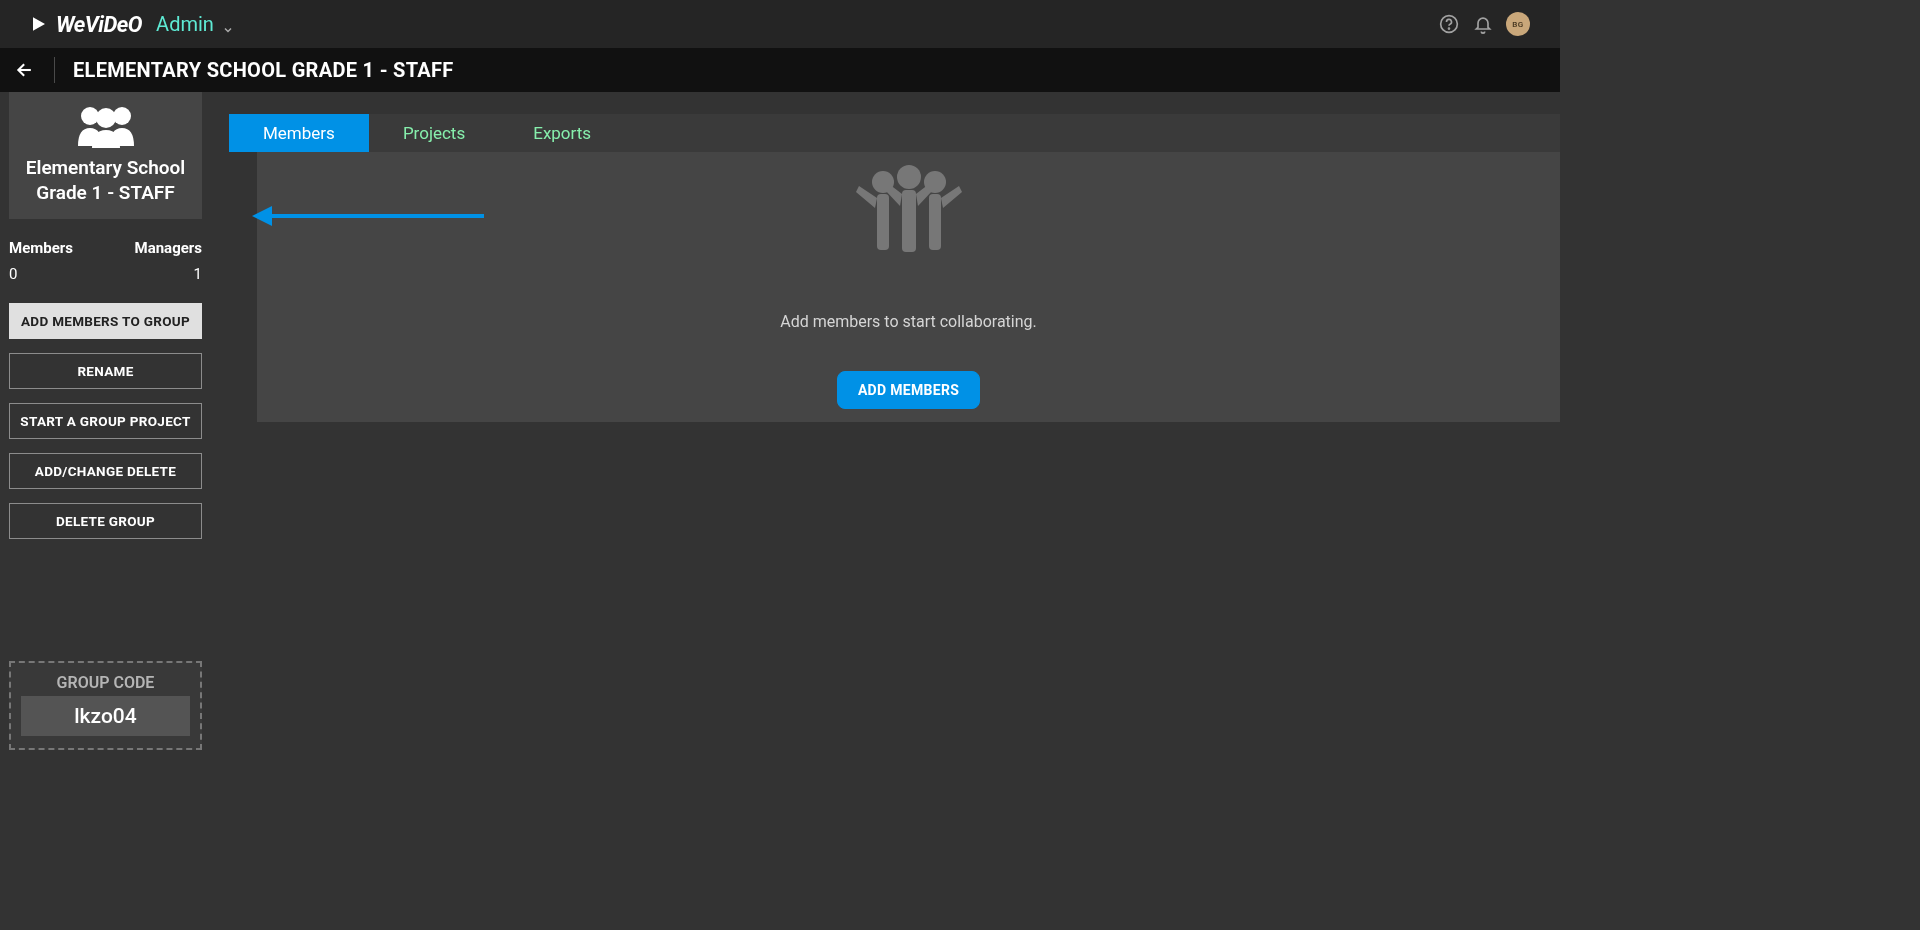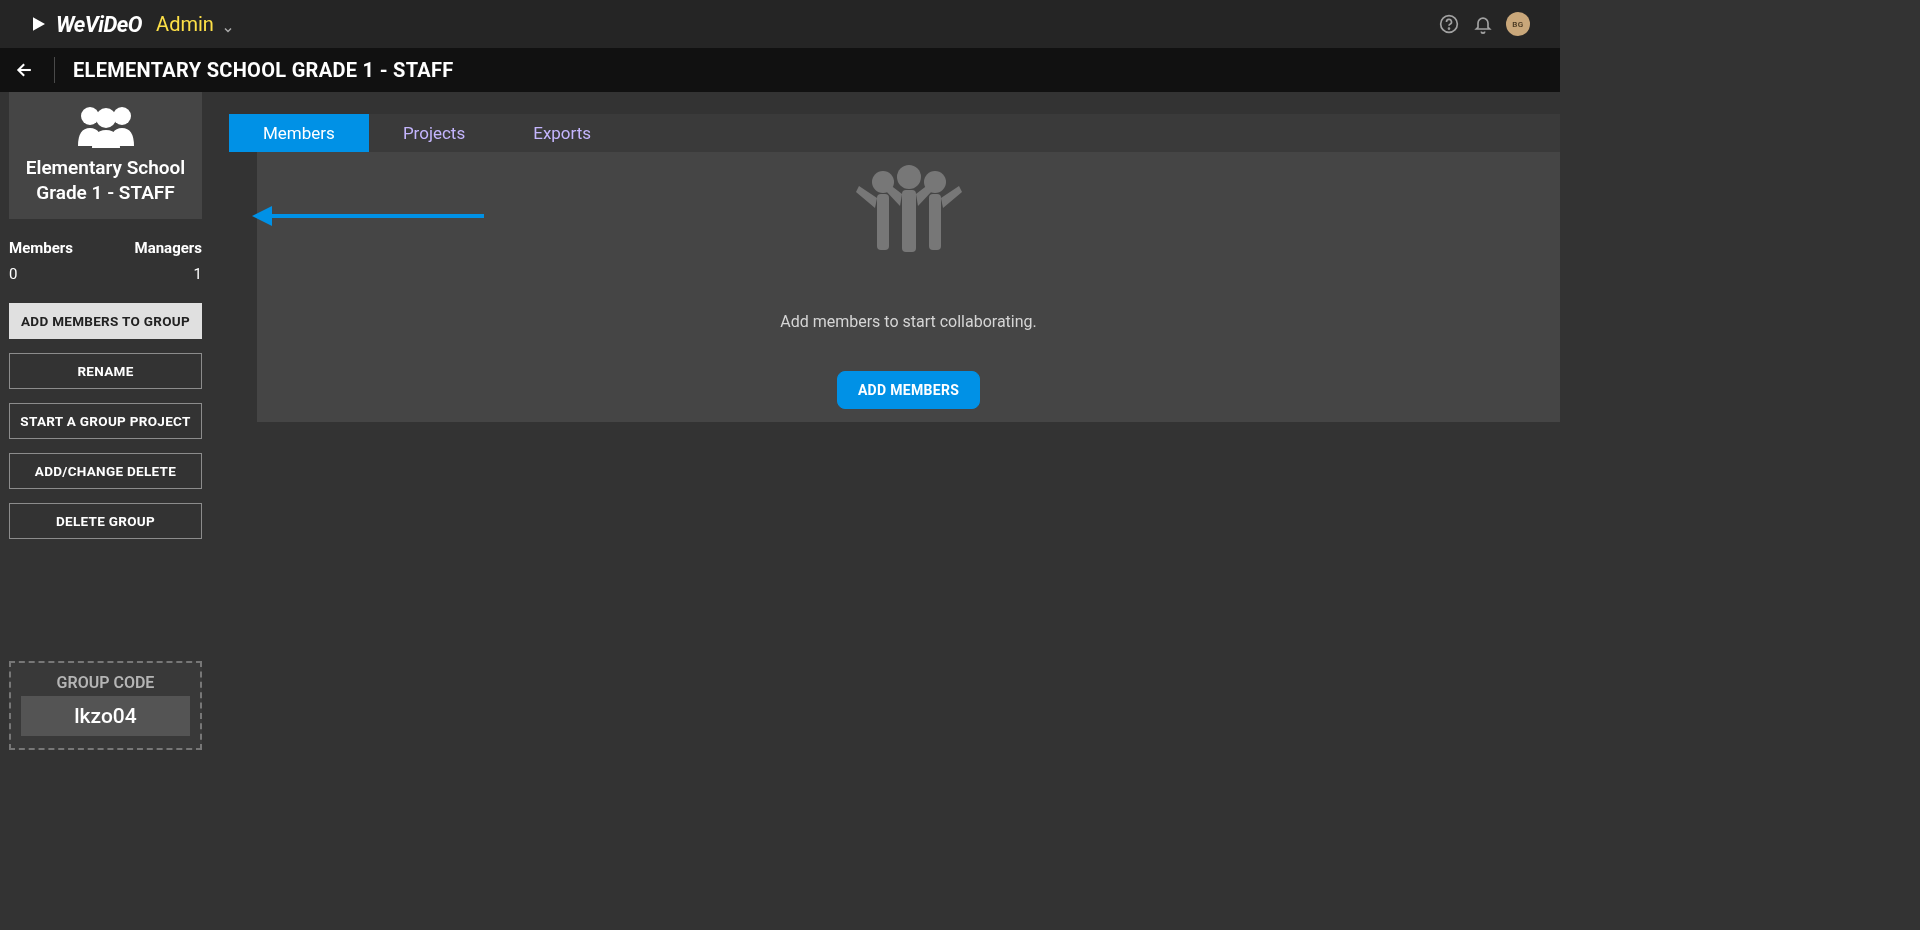--- a/index.html
+++ b/index.html
@@ -33,21 +33,21 @@
       font-size: 22px;
       color: #ffffff;
       letter-spacing: -0.5px;
       font-style: italic;
     }
     .logo svg { margin-right: 8px; }
     .admin-dropdown {
       display: flex;
       align-items: flex-end;
       font-size: 20px;
-      color: #fde047;
+      color: #5eead4;
       gap: 8px;
       cursor: pointer;
     }
     .admin-dropdown svg { opacity: 0.8; }
 
     .top-header-right {
       display: flex;
       align-items: center;
       gap: 12px;
     }
@@ -219,21 +219,21 @@
       gap: 0;
       background-color: #3a3a3a;
     }
     .tab {
       padding: 0 34px;
       height: 38px;
       display: flex;
       align-items: center;
       justify-content: center;
       font-size: 17px;
-      color: #c4b5fd;
+      color: #86efac;
       cursor: pointer;
     }
     .tab.active {
       background-color: #0091e6;
       color: #ffffff;
     }
 
     .content-panel {
       background-color: #454545;
       height: 270px;

